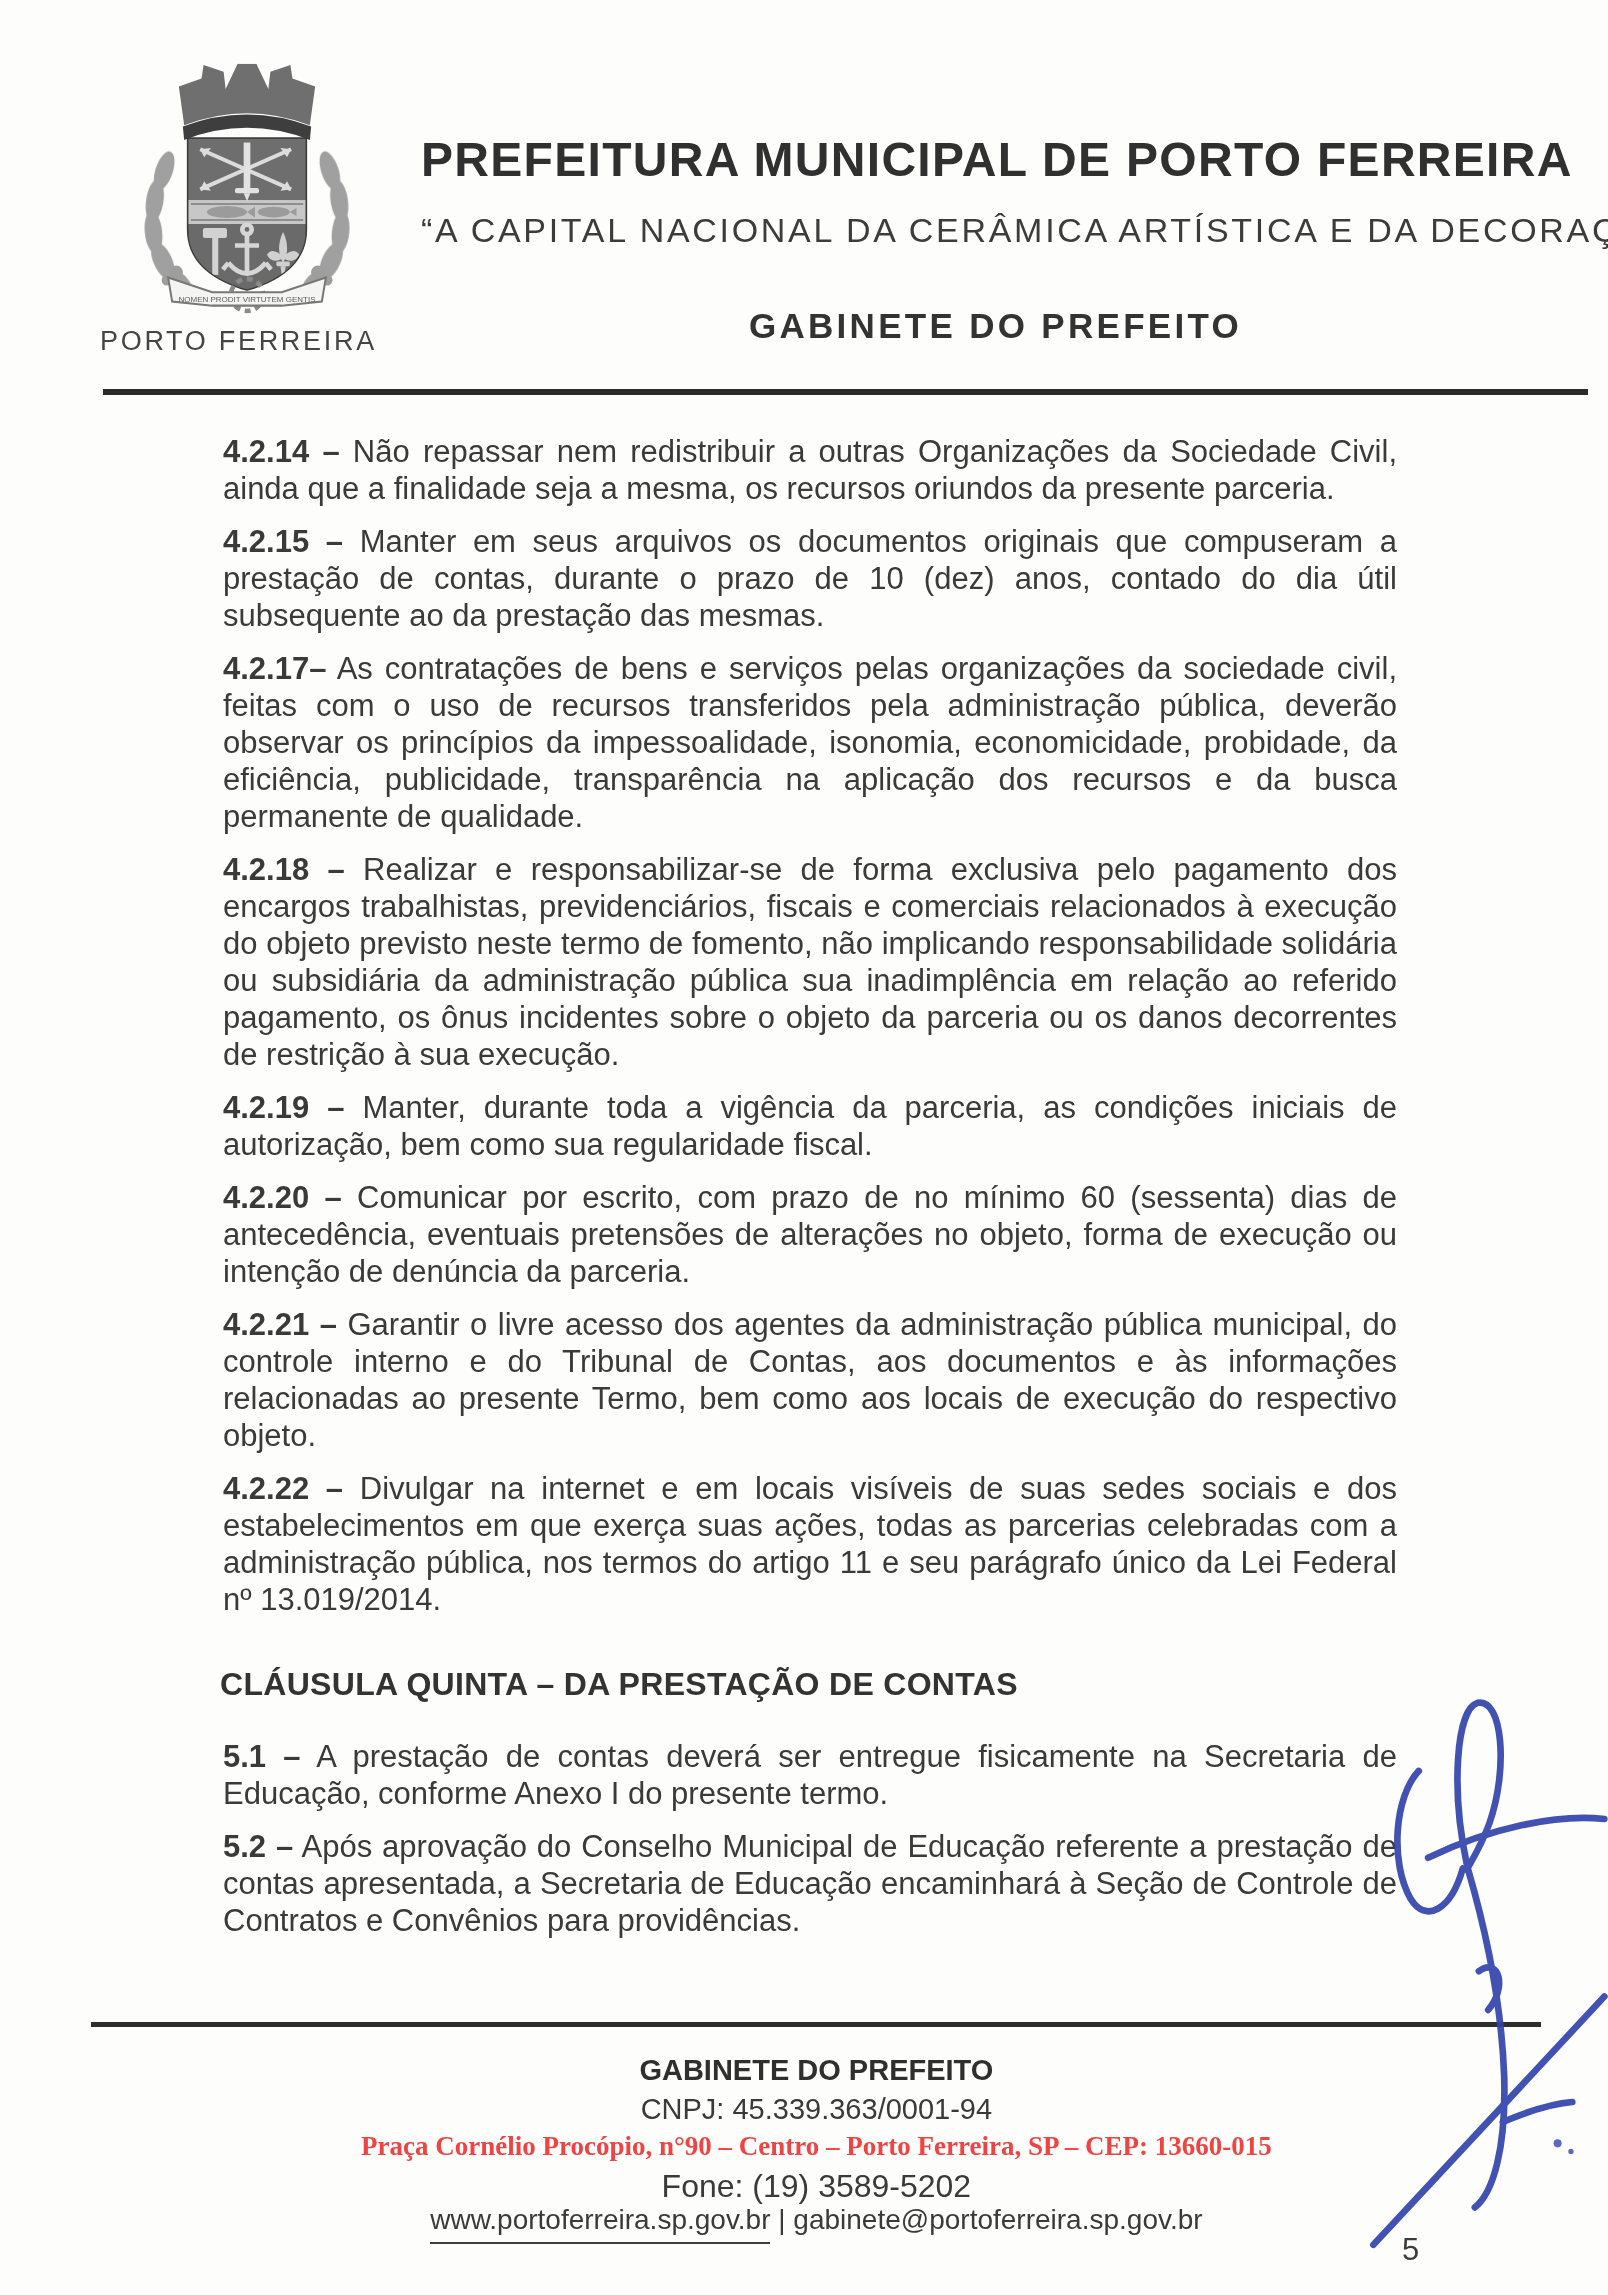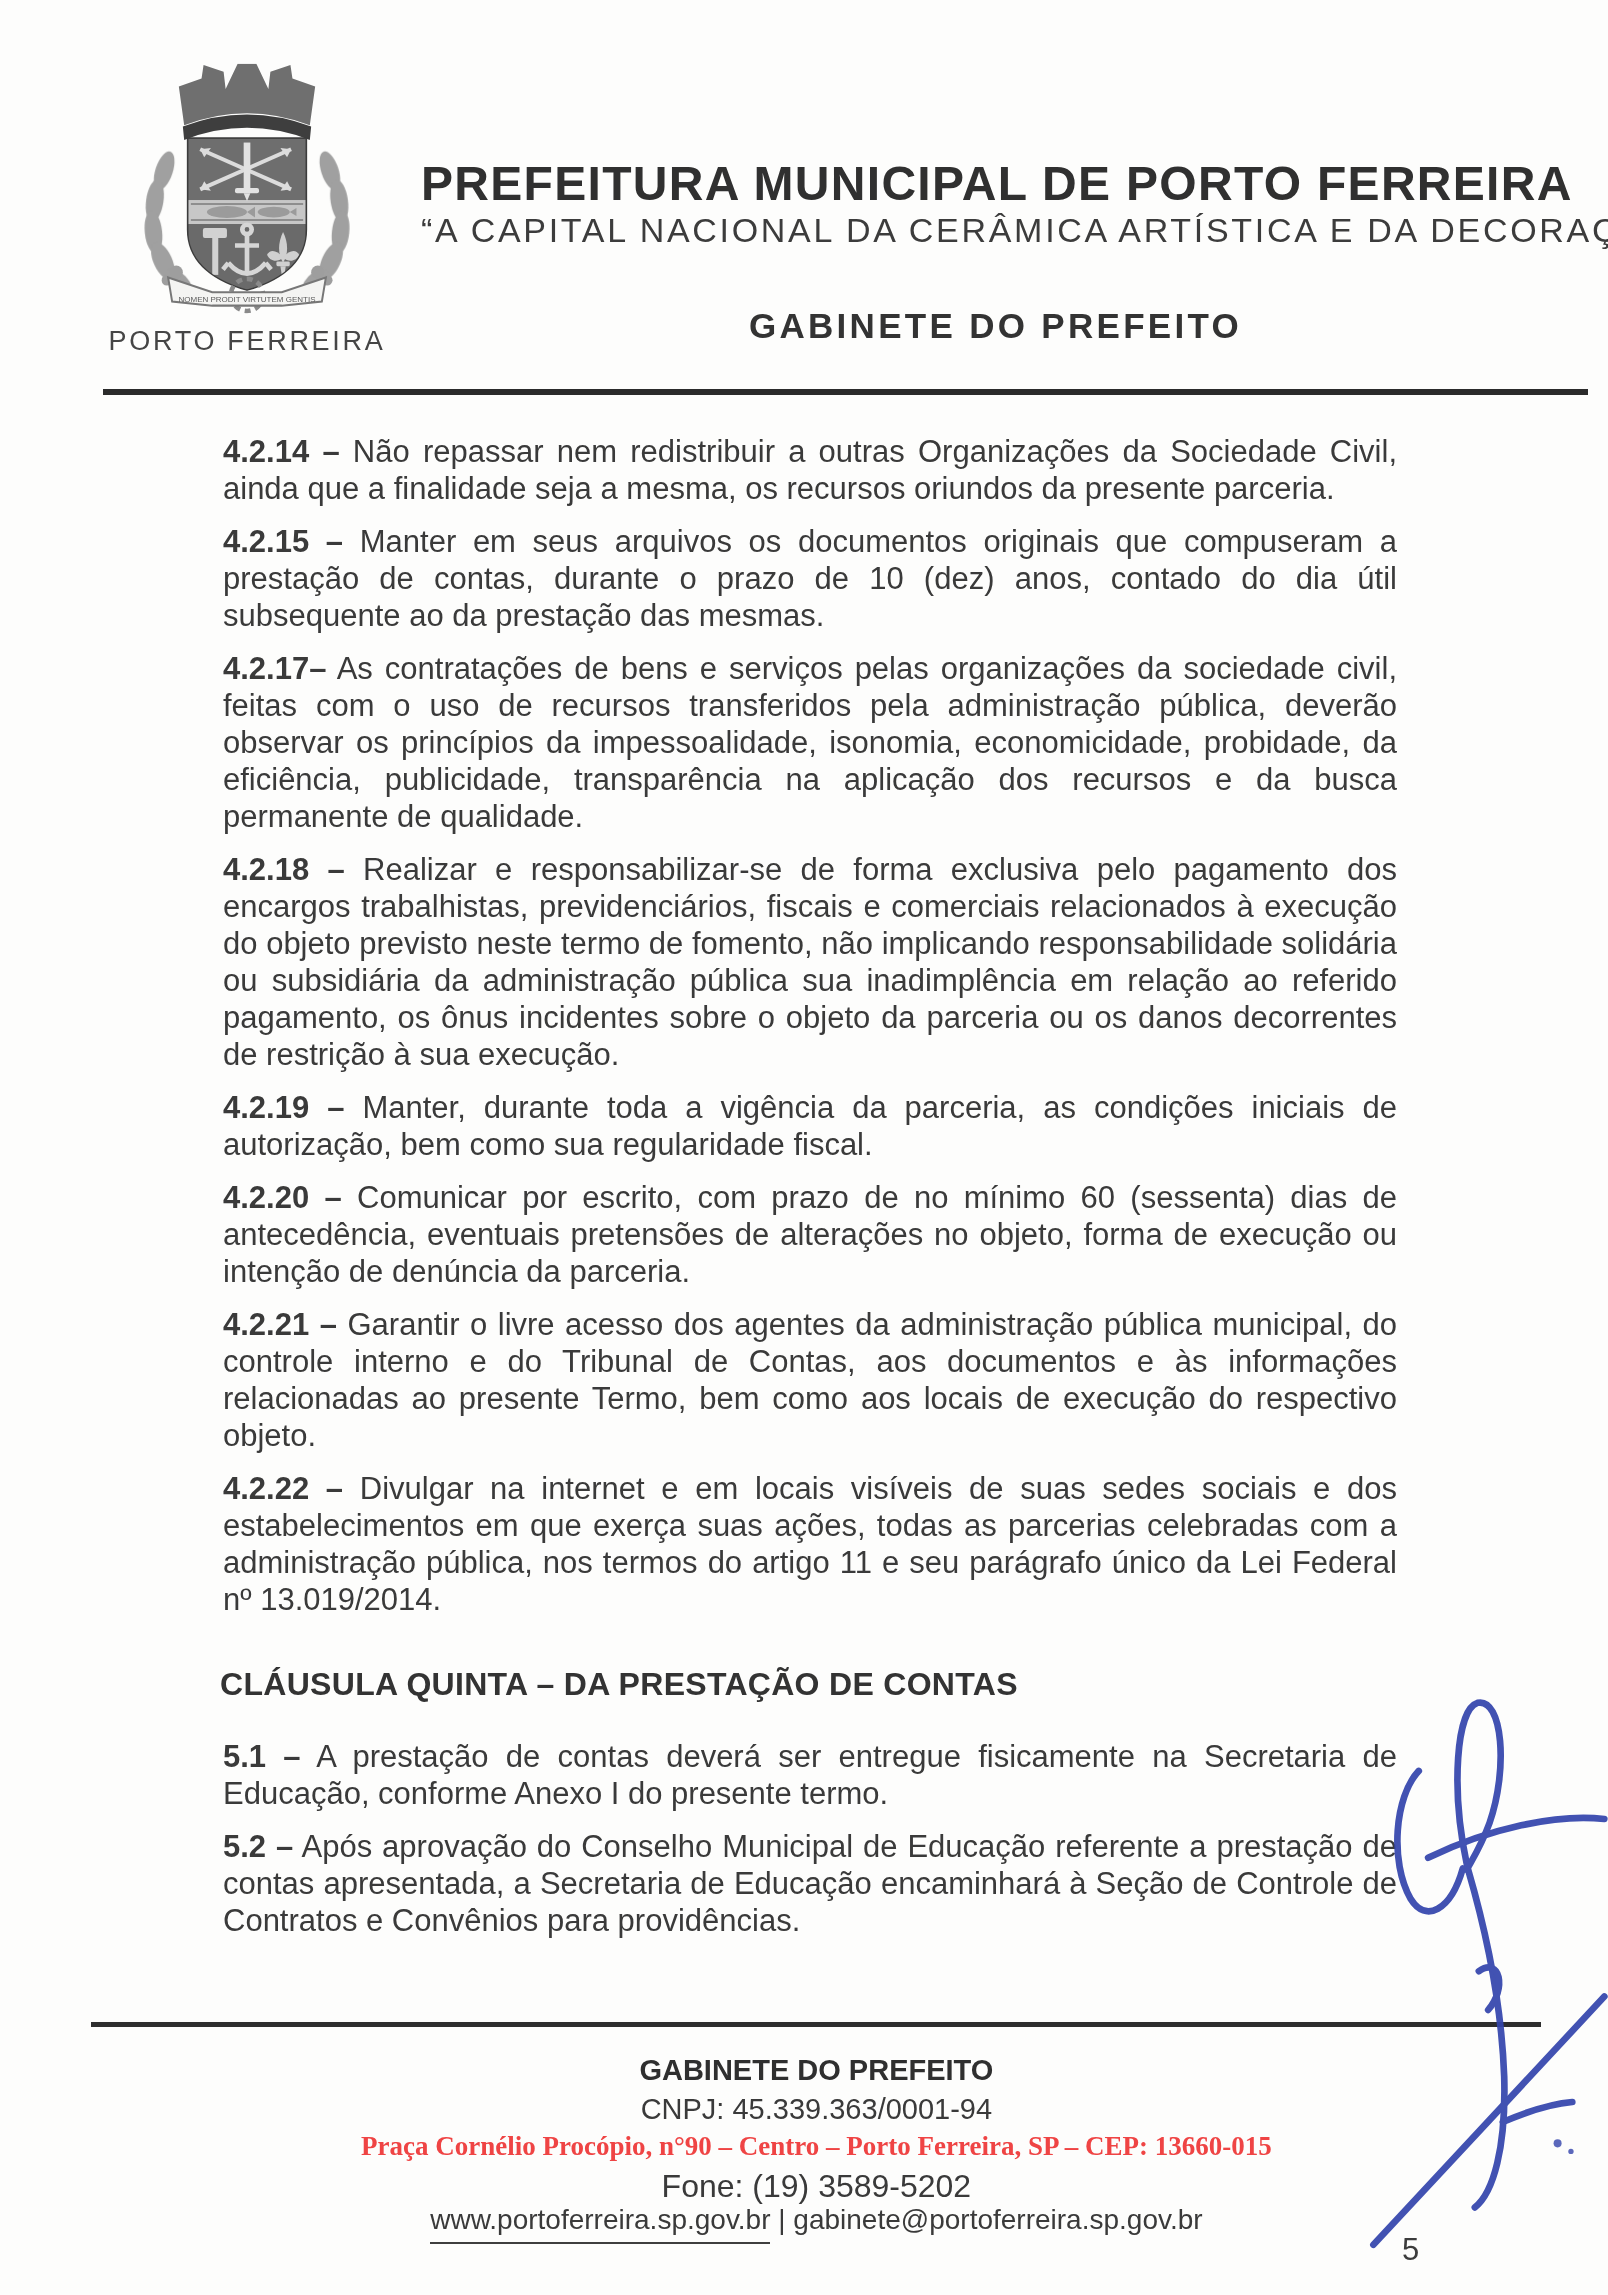--- a/index.html
+++ b/index.html
@@ -9,27 +9,27 @@
     background:#fdfdfc;
     font-family:"Liberation Sans", sans-serif;
     color:#3a3a3a;
     overflow:hidden;
     margin:0 auto;
   }
   
   .crest{position:absolute;left:112px;top:57px;width:270px;height:262px;}
   .crest-city{
     position:absolute;left:100px;top:326px;width:294px;
-    text-align:center;font-size:27px;letter-spacing:2.7px;color:#454545;
+    font-size:27px;letter-spacing:2.7px;color:#454545;
     white-space:nowrap;
   }
   .org-name{
     position:absolute;left:421px;top:132px;width:1149px;
     text-align:center;font-size:48px;font-weight:bold;color:#303030;
-    letter-spacing:1.3px;white-space:nowrap;margin-top:24px;
+    letter-spacing:1.3px;white-space:nowrap;
   }
   .slogan{
     position:absolute;left:421px;top:211px;width:1149px;
     text-align:center;font-size:34px;color:#3c3c3c;
     letter-spacing:2.7px;white-space:nowrap;
   }
   .department{
     position:absolute;left:421px;top:306px;width:1149px;
     text-align:center;font-size:35px;font-weight:bold;color:#333;
     letter-spacing:3.3px;white-space:nowrap;

